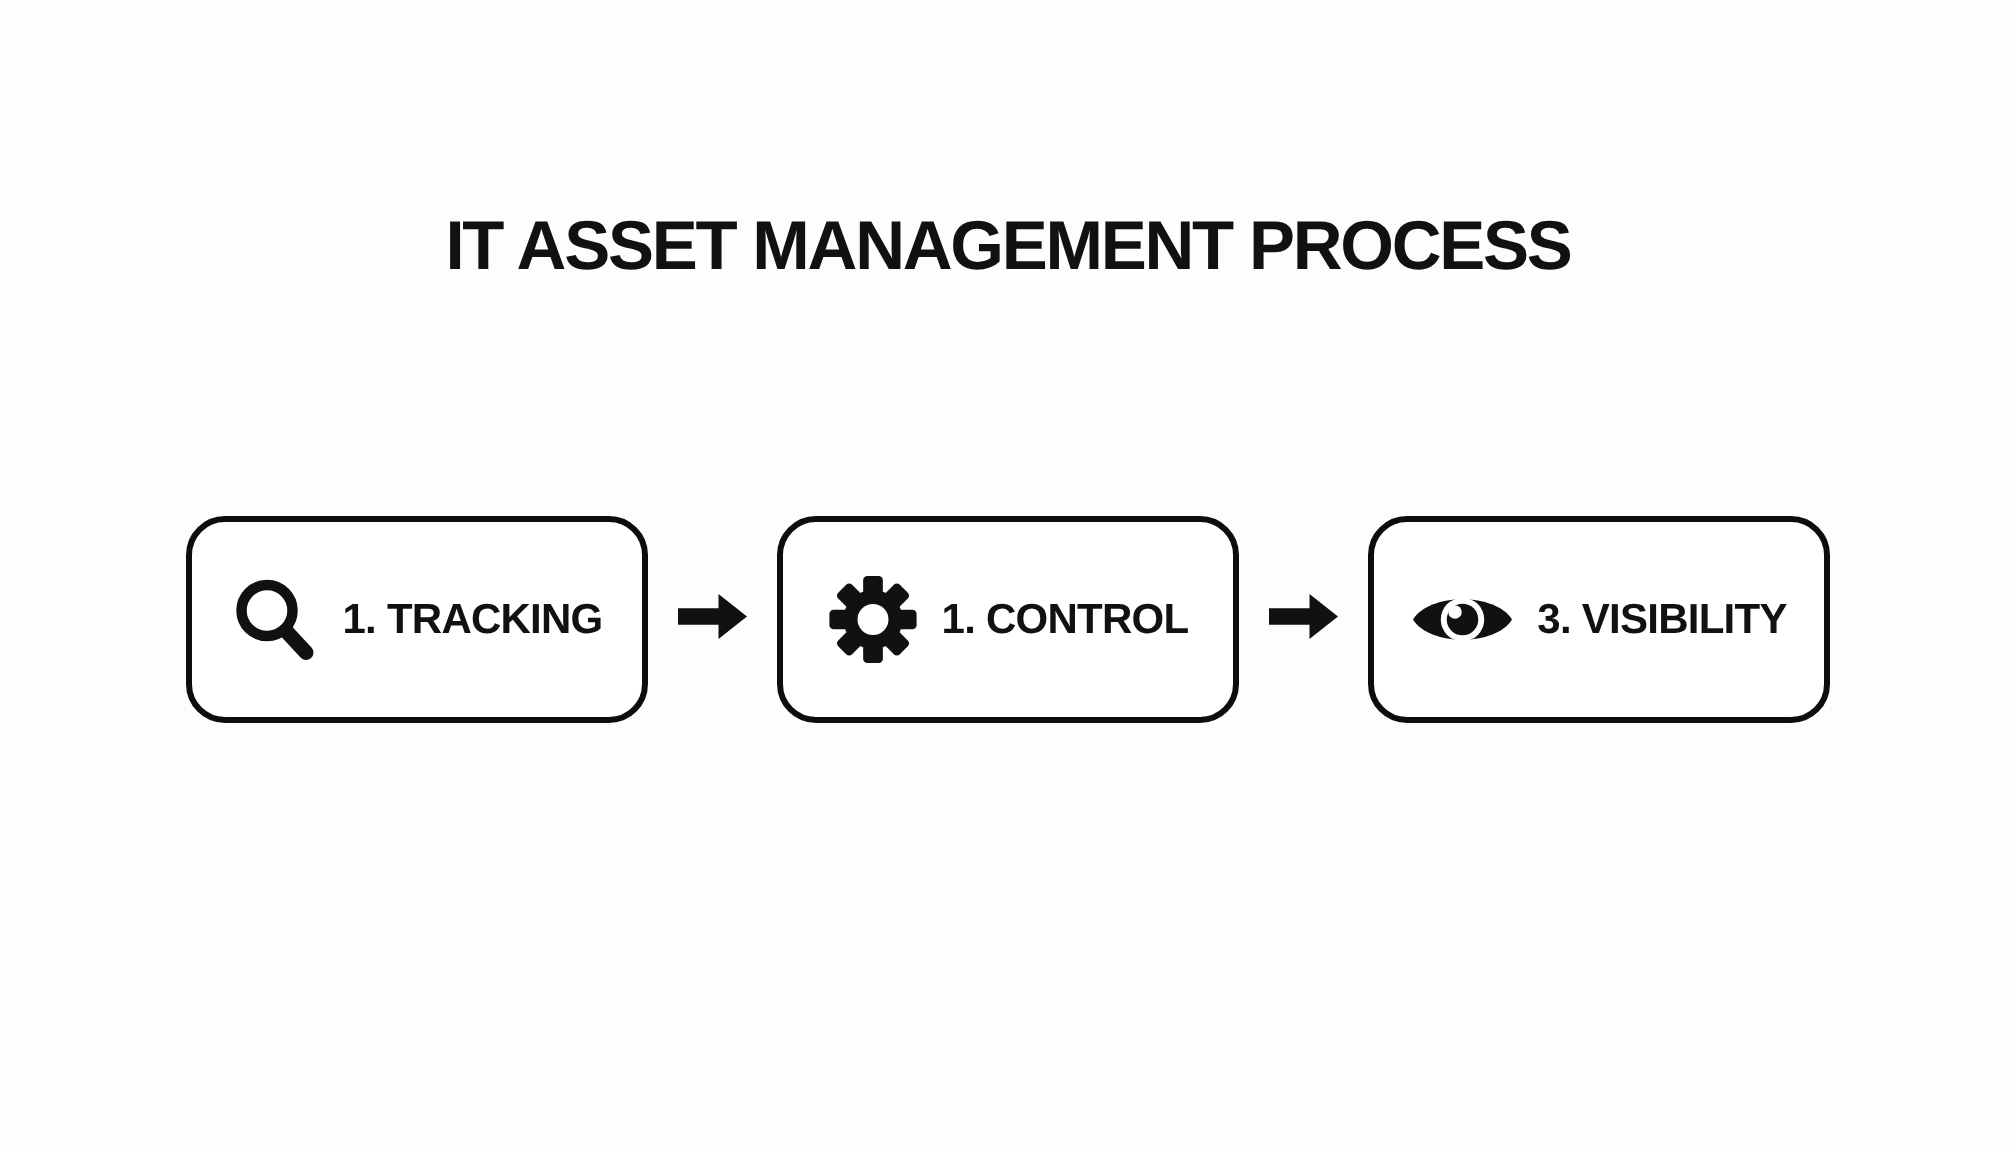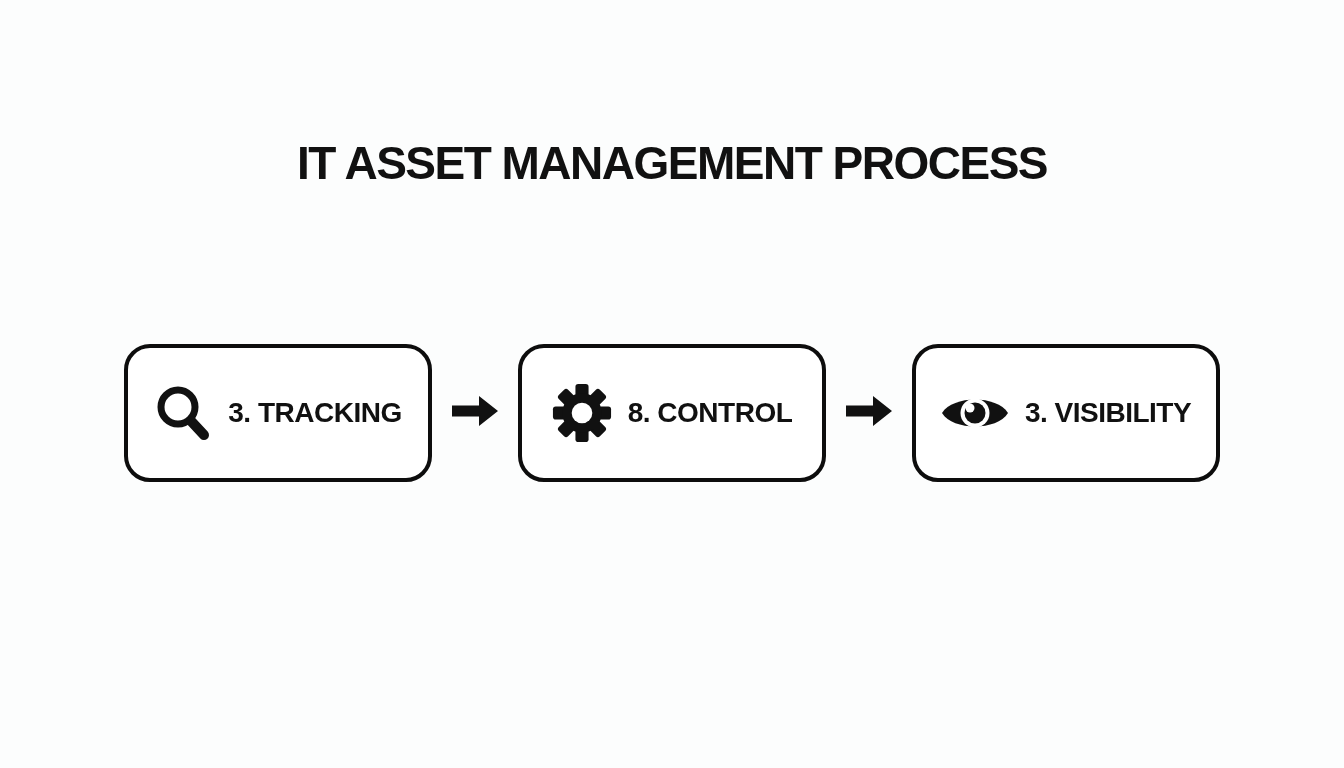--- a/index.html
+++ b/index.html
@@ -78,21 +78,21 @@
 
   <div class="flow">
 
     <div class="step-box">
       <span class="step-icon">
         <svg width="58" height="60" viewBox="0 0 58 60" aria-hidden="true">
           <circle cx="24" cy="24" r="17" fill="none" stroke="#111" stroke-width="7"></circle>
           <line x1="37" y1="38" x2="50" y2="52" stroke="#111" stroke-width="10" stroke-linecap="round"></line>
         </svg>
       </span>
-      <span class="step-label">3. TRACKING</span>
+      <span class="step-label">1. TRACKING</span>
     </div>
 
     <div class="connector">
       <span>
         <svg width="47" height="32" viewBox="0 0 47 32" aria-hidden="true">
           <polygon points="0,10.5 27,10.5 27,1 46,16 27,31 27,21.5 0,21.5" fill="#111"></polygon>
         </svg>
       </span>
     </div>
 
@@ -102,21 +102,21 @@
           <g fill="#111">
             <rect x="25" y="1" width="14" height="62" rx="3"></rect>
             <rect x="25" y="1" width="14" height="62" rx="3" transform="rotate(45 32 32)"></rect>
             <rect x="25" y="1" width="14" height="62" rx="3" transform="rotate(90 32 32)"></rect>
             <rect x="25" y="1" width="14" height="62" rx="3" transform="rotate(135 32 32)"></rect>
             <circle cx="32" cy="32" r="21"></circle>
           </g>
           <circle cx="32" cy="32" r="11" fill="#ffffff"></circle>
         </svg>
       </span>
-      <span class="step-label">8. CONTROL</span>
+      <span class="step-label">1. CONTROL</span>
     </div>
 
     <div class="connector">
       <span>
         <svg width="47" height="32" viewBox="0 0 47 32" aria-hidden="true">
           <polygon points="0,10.5 27,10.5 27,1 46,16 27,31 27,21.5 0,21.5" fill="#111"></polygon>
         </svg>
       </span>
     </div>
 

